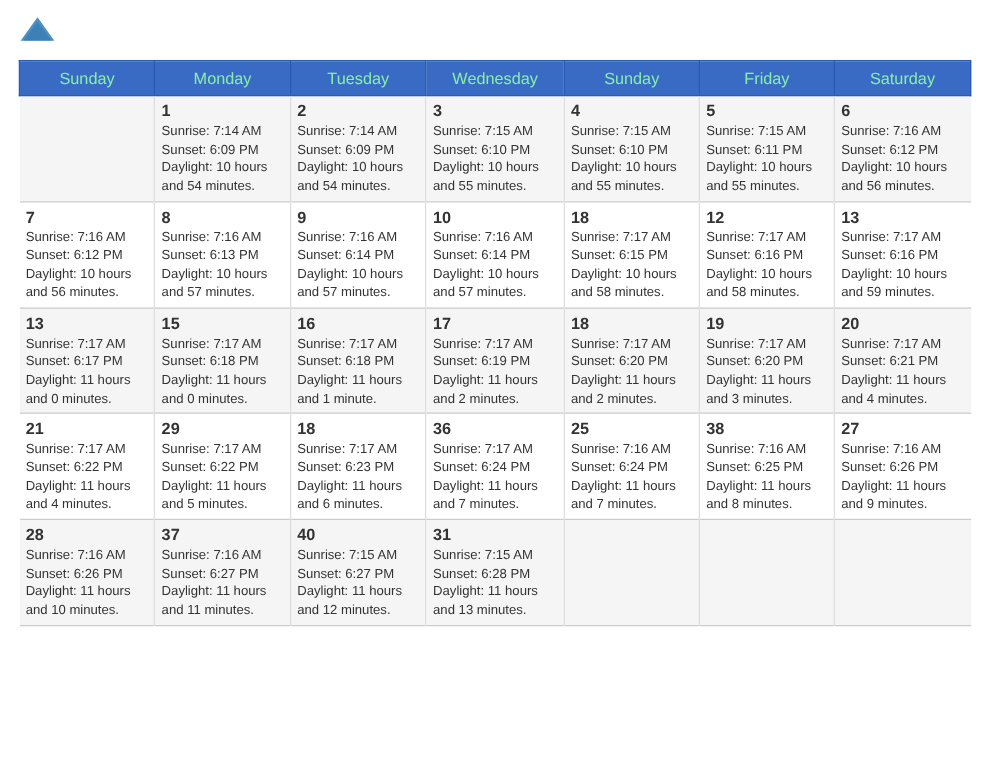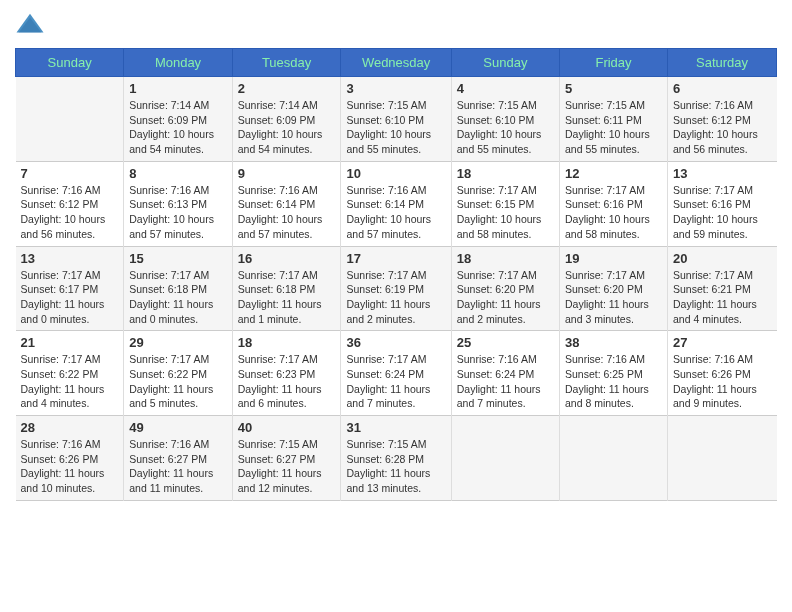--- a/index.html
+++ b/index.html
@@ -329,21 +329,21 @@
       </tr>
       <tr>
         <td>
           <span class="day-number">28</span>
           <div class="day-info" style="white-space: pre-line;">Sunrise: 7:16 AM
 Sunset: 6:26 PM
 Daylight: 11 hours
 and 10 minutes.</div>
         </td>
         <td>
-          <span class="day-number">49</span>
+          <span class="day-number">37</span>
           <div class="day-info" style="white-space: pre-line;">Sunrise: 7:16 AM
 Sunset: 6:27 PM
 Daylight: 11 hours
 and 11 minutes.</div>
         </td>
         <td>
           <span class="day-number">40</span>
           <div class="day-info" style="white-space: pre-line;">Sunrise: 7:15 AM
 Sunset: 6:27 PM
 Daylight: 11 hours

